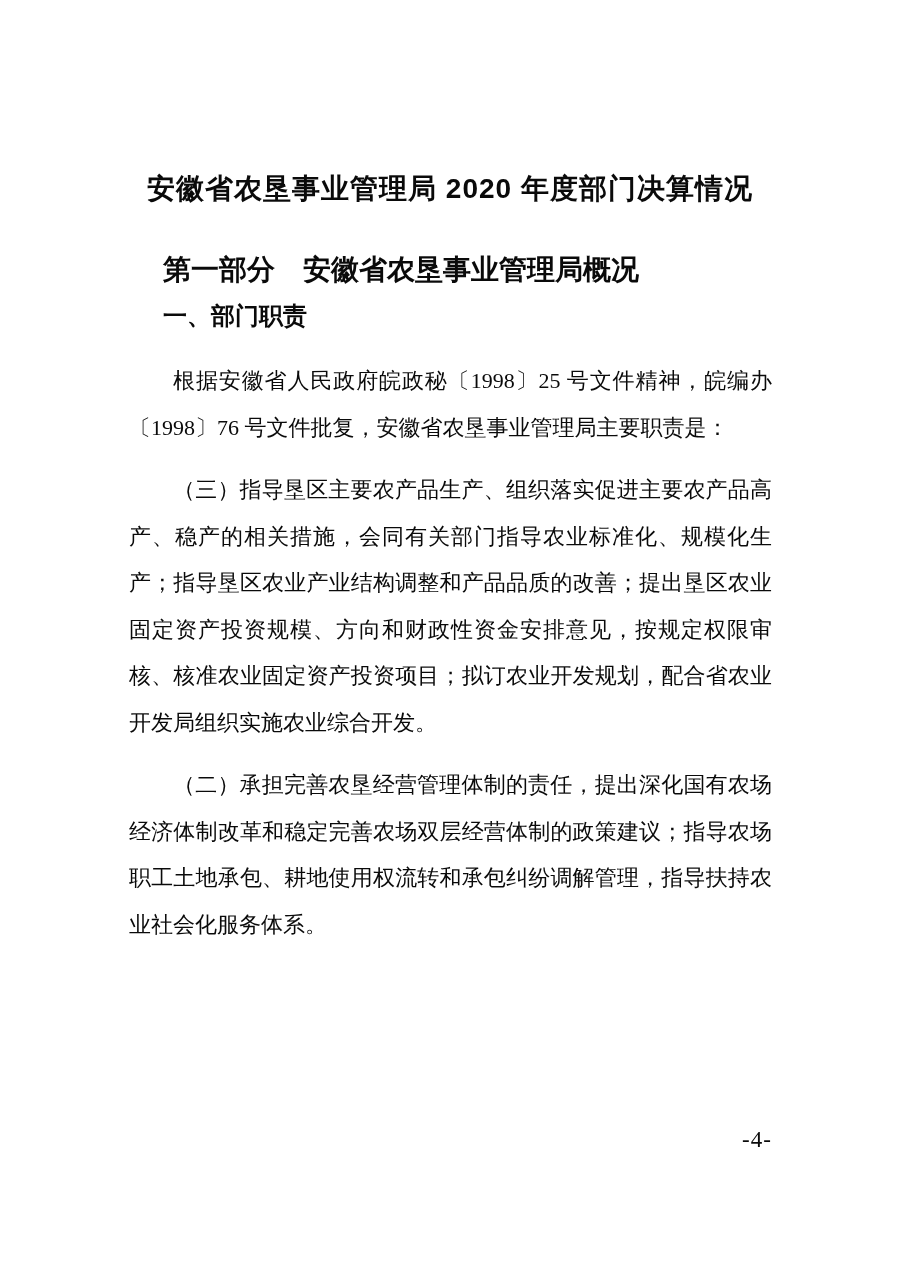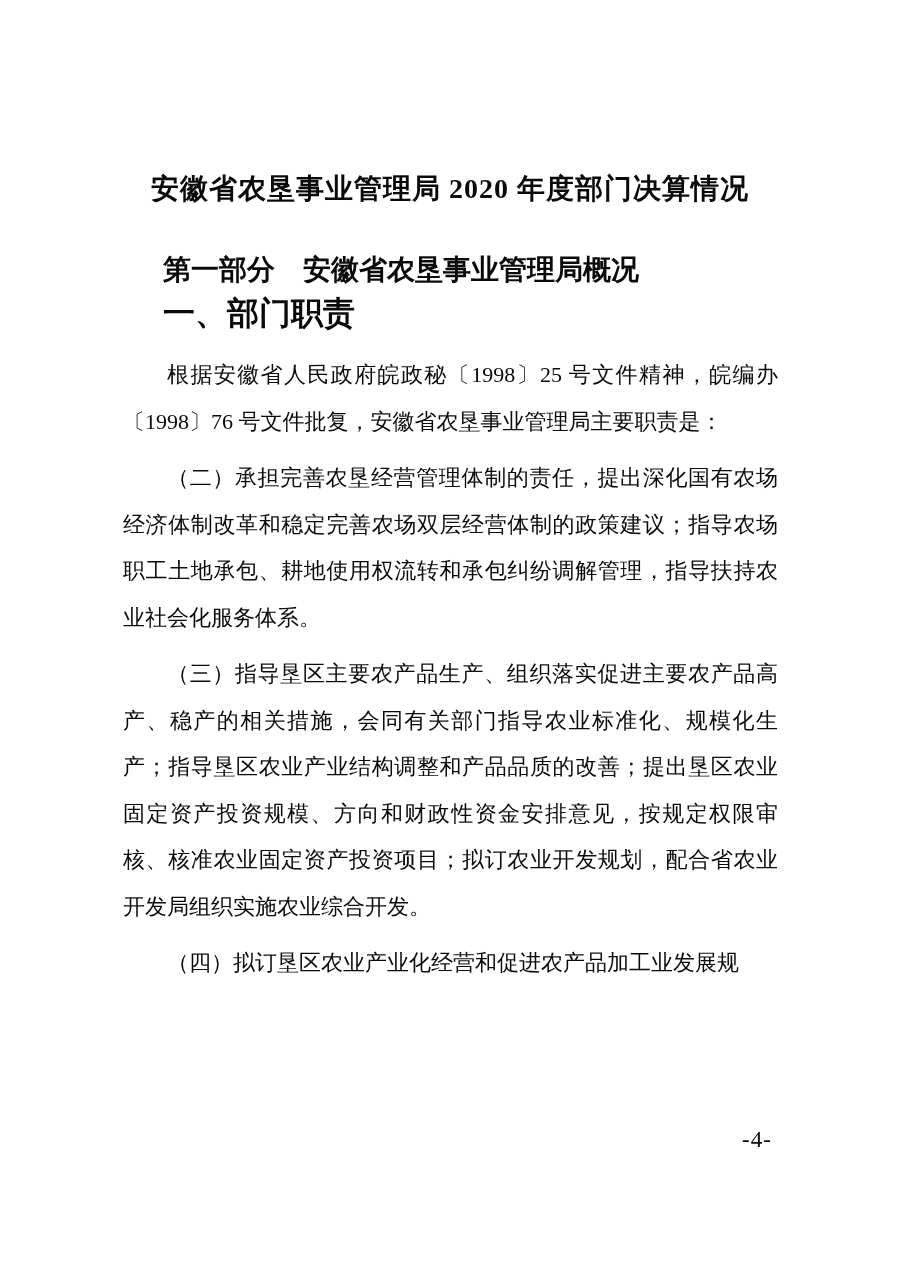--- a/index.html
+++ b/index.html
@@ -15,59 +15,59 @@
     color: #0a0a0a;
     font-family: "Liberation Serif", serif;
     overflow: hidden;
   }
   .doc-title {
     position: absolute;
     top: 171px;
     left: 0;
     width: 100%;
     text-align: center;
-    font-family: Liberation Serif, serif;
+    font-family: Liberation Sans, sans-serif;
     font-weight: bold;
     font-size: 28px;
     line-height: 36px;
     letter-spacing: 1px;
     white-space: nowrap;
   }
   .section-heading {
     position: absolute;
     top: 254px;
     left: 163px;
     font-family: "Liberation Sans", "DejaVu Sans", sans-serif;
     font-weight: bold;
     font-size: 28px;
     line-height: 32px;
     white-space: nowrap;
   }
   .sub-heading {
     position: absolute;
     top: 300px;
     left: 163px;
-    font-family: Liberation Mono, monospace;
+    font-family: Liberation Sans, sans-serif;
     font-weight: bold;
-    font-size: 32px;
+    font-size: 24px;
     line-height: 32px;
     white-space: nowrap;
   }
   .body-text {
     position: absolute;
     top: 342px;
     left: 113px;
     width: 675px;
     font-family: "Liberation Serif", "DejaVu Serif", serif;
     font-size: 22px;
     line-height: 46.5px;
     text-align: justify;
   }
   .body-text p {
-    margin: 10px;
+    margin: 16px;
     padding: 0;
     text-indent: 2em;
   }
   .page-number {
     position: absolute;
     top: 1126px;
     left: 742px;
     font-family: "Liberation Serif", "DejaVu Serif", serif;
     font-size: 23px;
     line-height: 28px;
@@ -81,20 +81,19 @@
 <div class="page">
 
   <div class="doc-title">安徽省农垦事业管理局 2020 年度部门决算情况</div>
 
   <div class="section-heading">第一部分　安徽省农垦事业管理局概况</div>
 
   <div class="sub-heading">一、部门职责</div>
 
   <div class="body-text">
     <p>根据安徽省人民政府皖政秘〔1998〕25 号文件精神，皖编办〔1998〕76 号文件批复，安徽省农垦事业管理局主要职责是：</p>
+    <p>（三）指导垦区主要农产品生产、组织落实促进主要农产品高产、稳产的相关措施，会同有关部门指导农业标准化、规模化生产；指导垦区农业产业结构调整和产品品质的改善；提出垦区农业固定资产投资规模、方向和财政性资金安排意见，按规定权限审核、核准农业固定资产投资项目；拟订农业开发规划，配合省农业开发局组织实施农业综合开发。</p>
     <p>（二）承担完善农垦经营管理体制的责任，提出深化国有农场经济体制改革和稳定完善农场双层经营体制的政策建议；指导农场职工土地承包、耕地使用权流转和承包纠纷调解管理，指导扶持农业社会化服务体系。</p>
-    <p>（三）指导垦区主要农产品生产、组织落实促进主要农产品高产、稳产的相关措施，会同有关部门指导农业标准化、规模化生产；指导垦区农业产业结构调整和产品品质的改善；提出垦区农业固定资产投资规模、方向和财政性资金安排意见，按规定权限审核、核准农业固定资产投资项目；拟订农业开发规划，配合省农业开发局组织实施农业综合开发。</p>
-    <p>（四）拟订垦区农业产业化经营和促进农产品加工业发展规</p>
   </div>
 
   <div class="page-number">-4-</div>
 
 </div>
 
 </body></html>

